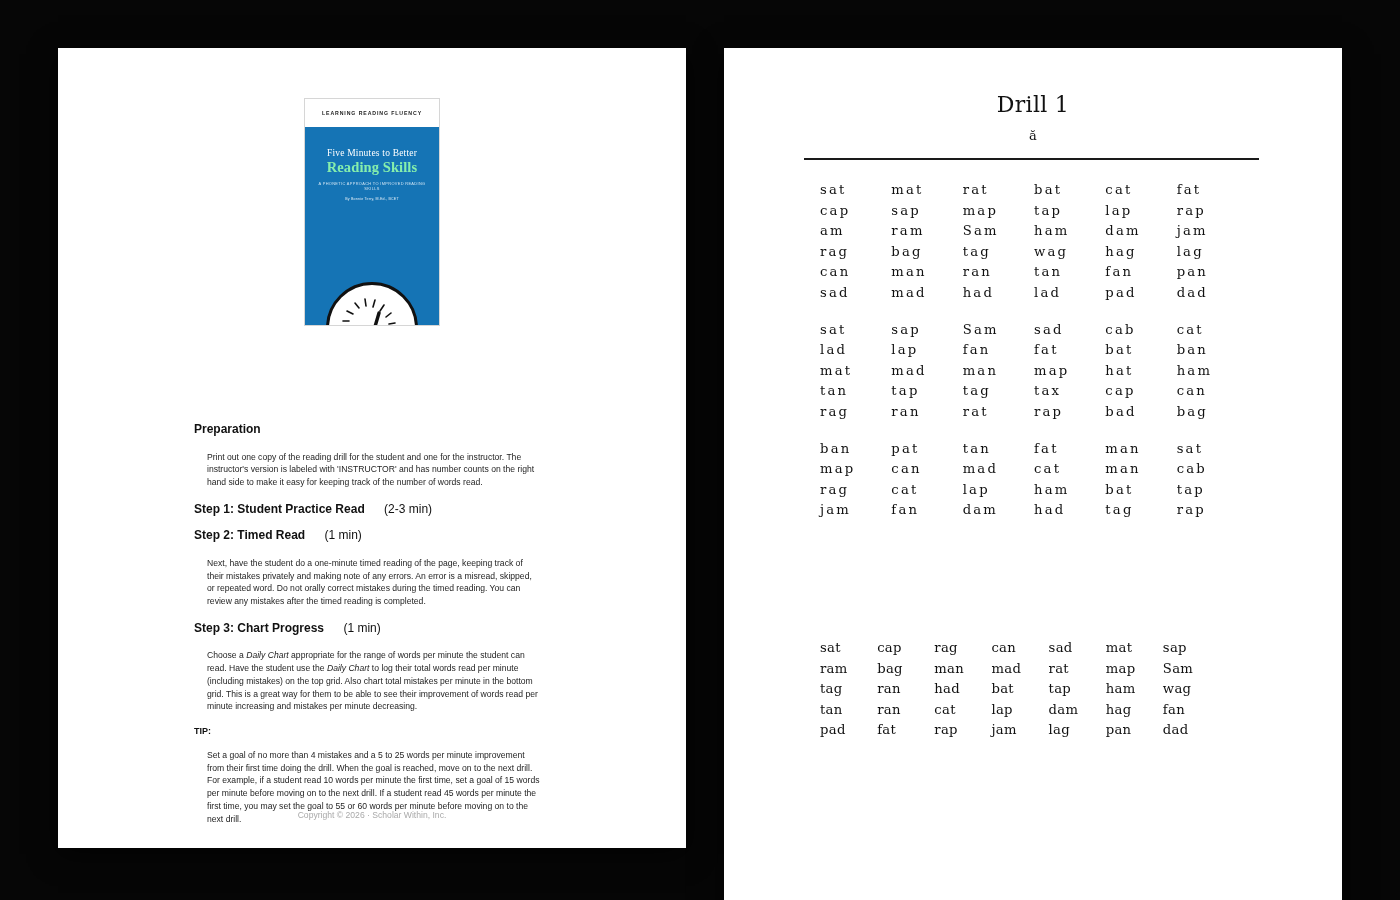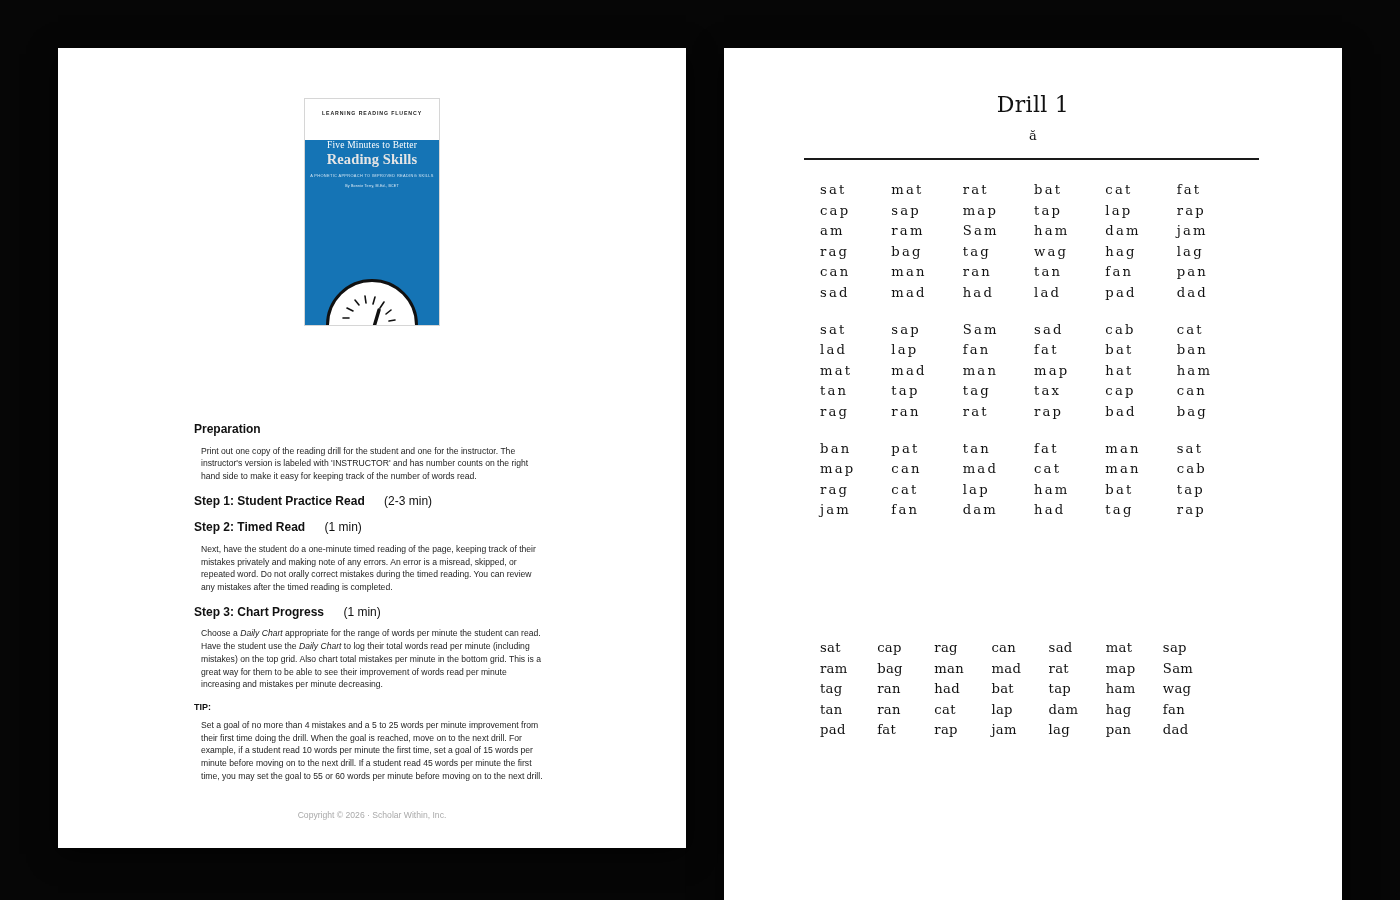--- a/index.html
+++ b/index.html
@@ -63,34 +63,34 @@
     letter-spacing: 0.9px;
     color: #1b1b1b;
     font-weight: 700;
     text-transform: uppercase;
     font-family: "Liberation Sans", sans-serif;
   }
   .cover-body {
     position: relative;
     height: 197px;
     background: #1574b5;
-    padding: 0;
+    padding: 8px;
   }
   .cover-sub1 {
     margin: 13px 0 0 0;
     text-align: center;
     color: #ffffff;
     font-size: 9.5px;
     font-family: "Liberation Serif", serif;
     letter-spacing: 0.2px;
   }
   .cover-title {
     margin: 1px 0 0 0;
     text-align: center;
-    color: #e5e5e5;
+    color: #86efac;
     font-size: 14.5px;
     font-weight: 700;
     font-family: "Liberation Serif", serif;
     letter-spacing: 0.1px;
   }
   .cover-tag {
     margin: 5px 0 0 0;
     text-align: center;
     color: #cfe4f3;
     font-size: 3.9px;
@@ -159,21 +159,21 @@
     line-height: 1.3;
   }
   .sec-head .dur {
     font-weight: 400;
     padding-left: 16px;
   }
   .sec-text {
     font-size: 8.6px;
     line-height: 1.48;
     color: #242424;
-    margin: 7px;
+    margin: 13px;
     text-align: left;
   }
   .sec-text i { font-style: italic; }
   .tip-head {
     font-size: 9px;
     font-weight: 700;
     color: #111111;
     margin: 0 0 3px 0;
   }
   .footer-left {

